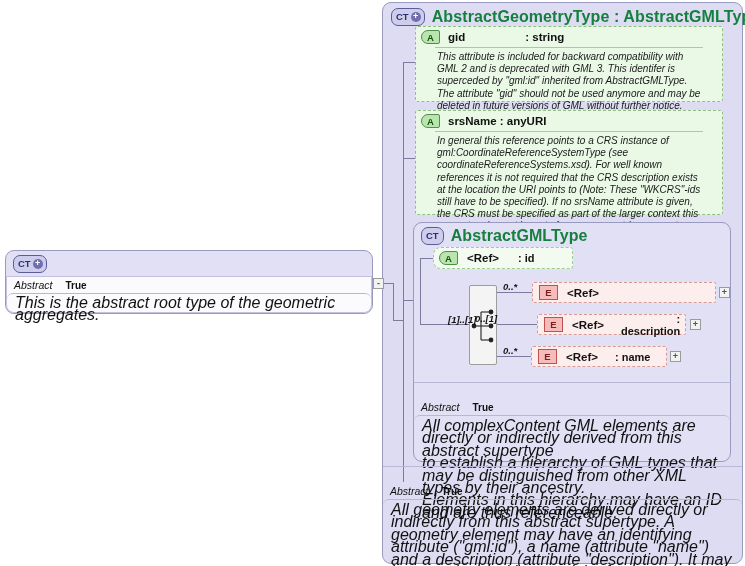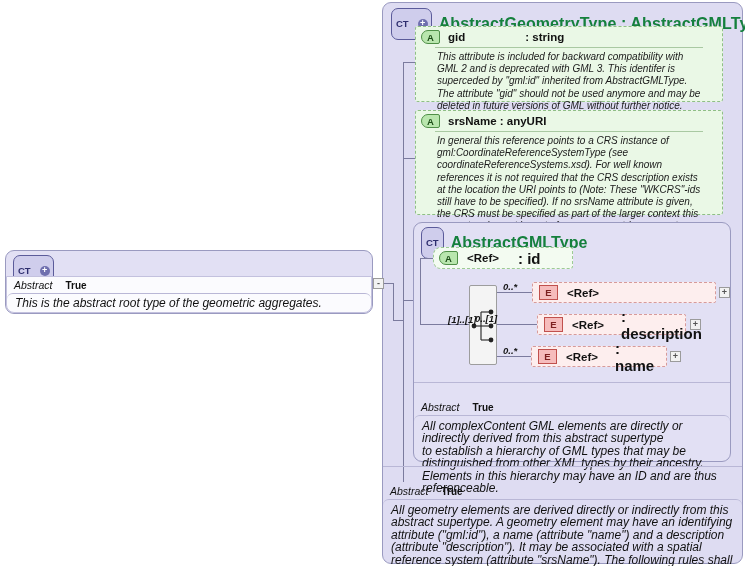--- a/index.html
+++ b/index.html
@@ -11,23 +11,23 @@
   .canvas{position:absolute;left:0;top:0;width:745px;height:566px;}
 
   
   .typebox{position:absolute;box-sizing:border-box;border:1px solid #9a9ac0;
     border-radius:9px;background:#e2e0f4;}
   .typebox.outer{background:#dedcf2;}
   .tb-head{display:flex;align-items:center;gap:7px;padding:4px 8px 3px 8px;}
   .tb-title{font-size:16px;font-weight:bold;color:#15803d;letter-spacing:.1px;white-space:nowrap;}
 
   
-  .ct-icon{display:inline-flex;align-items:center;gap:9px;
+  .ct-icon{display:inline-flex;align-items:center;gap:2px;
     border:1.4px solid #5b5b9a;border-radius:7px;background:#cfcdec;
-    padding:0px 3px 0px 4px;height:32px;box-sizing:border-box;}
+    padding:0px 3px 0px 4px;height:18px;box-sizing:border-box;}
   .ct-icon .lbl{font-size:9.5px;font-weight:bold;color:#2e2e6e;line-height:1;}
   .ct-plus{width:10px;height:10px;border-radius:50%;background:#6f6fae;
     color:#fff;font-size:9px;line-height:9.5px;text-align:center;font-weight:bold;}
 
   
   .a-icon{display:inline-flex;align-items:center;justify-content:center;
     width:19px;height:14px;background:#b9e6ae;border:1.2px solid #4f8f47;
     border-radius:7px 2px 2px 7px;font-size:9.5px;font-weight:bold;color:#1d4d18;
     box-sizing:border-box;flex:0 0 auto;}
   
@@ -47,34 +47,34 @@
   
   .attr-pill{position:absolute;box-sizing:border-box;background:#f3fbf1;
     border:1px dashed #9dcb94;border-radius:8px 3px 3px 8px;
     display:flex;align-items:center;gap:9px;padding:2px 10px 2px 5px;}
 
   
   .elrow{position:absolute;box-sizing:border-box;border:1px dashed #d79a9a;
     background:#fdeeee;border-radius:2px;display:flex;align-items:center;gap:9px;
     padding:2px 6px 2px 6px;}
   .el-ref{font-size:11.5px;font-weight:bold;color:#111;}
-  .el-name{font-size:15px;font-weight:bold;color:#111;}
+  .el-name{font-size:11px;font-weight:bold;color:#111;text-align:right;}
 
   
   .plusbtn{position:absolute;width:11px;height:11px;box-sizing:border-box;
     border:1px solid #9b9b9b;background:#f2f2f2;color:#555;font-size:9px;
     line-height:9px;text-align:center;font-weight:bold;}
 
   
   .absrow{display:flex;align-items:baseline;gap:13px;padding:18px 7px 2px 7px;
     border-top:1px solid #b9b7d6;}
   .abs-k{font-style:italic;font-size:10.5px;color:#111;}
   .abs-v{font-size:10px;font-weight:bold;color:#111;}
   .docpara{border-top:1px solid #b9b7d6;padding:4px 8px 5px 8px;
-    font-style:italic;font-size:12px;line-height:12.4px;color:#111;white-space:pre-line;border-radius:6px;}
+    font-style:italic;font-size:16px;line-height:12.4px;color:#111;white-space:pre-line;border-radius:6px;}
 
   
   .bodywhite{position:absolute;box-sizing:border-box;background:#fbfbfe;
     border:1px solid #c3c1de;border-radius:0 0 8px 8px;}
 
   
   .seqbox{position:absolute;box-sizing:border-box;background:#f4f4f4;
     border:1px solid #9d9d9d;border-radius:2px;}
   .seq-svg{position:absolute;}
 

